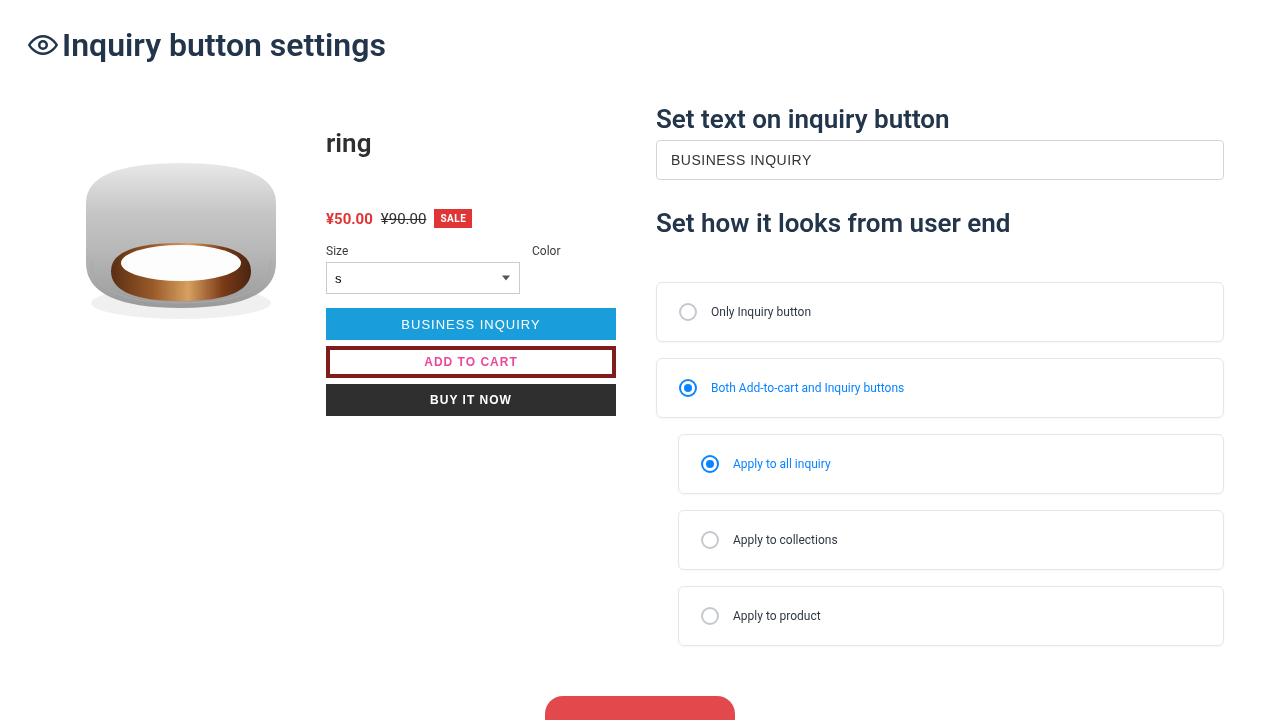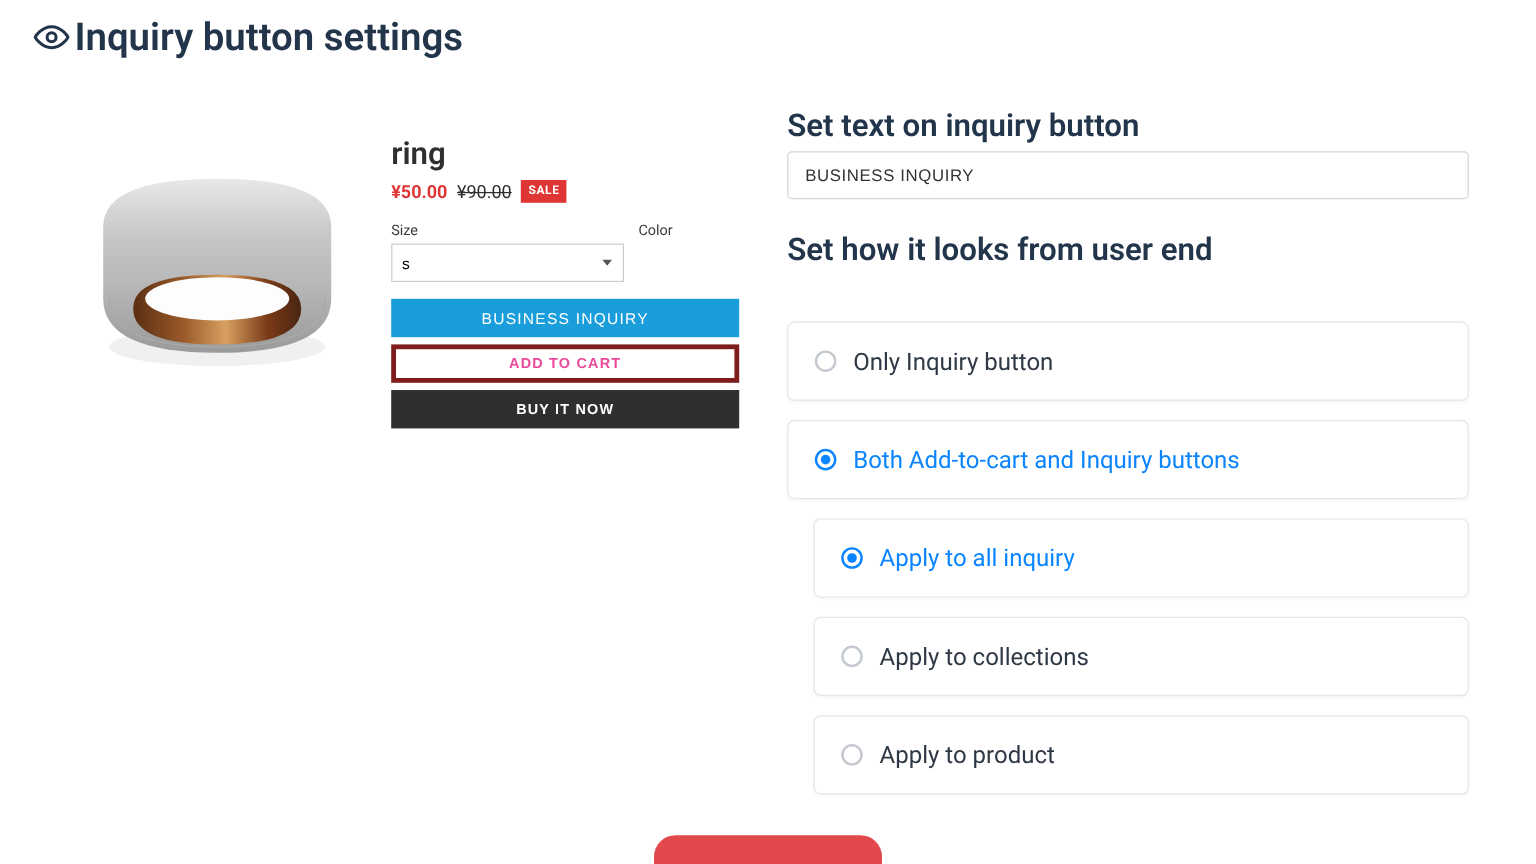--- a/index.html
+++ b/index.html
@@ -12,21 +12,21 @@
     overflow: hidden;
     position: relative;
   }
   .page-title {
     display: flex;
     align-items: center;
     gap: 4px;
     font-size: 32px;
     font-weight: 600;
     color: #22354b;
-    padding: 12px 28px 0 28px;
+    padding: 26px 28px 0 28px;
   }
   .eye-icon svg { display: block; }
   .main {
     display: flex;
     gap: 40px;
     padding: 40px 56px 0 56px;
   }
   
   .preview {
     width: 560px;
@@ -41,21 +41,21 @@
     align-items: center;
     justify-content: center;
   }
   .ring-svg { display: block; }
   .product-info {
     flex: 1;
     display: flex;
     flex-direction: column;
   }
   .product-name { font-size: 26px; color: #2f2f2f; font-weight: 600; margin-bottom: 6px; }
-  .price-line { display: flex; align-items: center; gap: 8px; margin-bottom: 16px; }
+  .price-line { display: flex; align-items: center; gap: 8px; margin-bottom: 16px; margin-top: 45px; }
   .price { color: #e03535; font-weight: 700; font-size: 15px; }
   .compare-price { color: #2f2f2f; text-decoration: line-through; font-size: 15px; }
   .sale-badge {
     background: #e03535; color: #fff; font-size: 10px; font-weight: 700;
     padding: 4px 6px; letter-spacing: .5px;
   }
   .variant-row { display: flex; gap: 12px; margin-bottom: 14px; }
   .variant { flex: 1; display: flex; flex-direction: column; gap: 4px; }
   .variant-label { font-size: 12px; color: #3a3a3a; }
   .variant-select {
@@ -102,21 +102,21 @@
   .option-card.sub { margin-left: 22px; }
   .radio {
     width: 18px; height: 18px; border-radius: 50%;
     border: 2px solid #c4c9cf; display: inline-block; position: relative;
     flex-shrink: 0;
   }
   .radio.checked { border-color: #0a84ff; }
   .radio.checked::after {
     content: ""; position: absolute; inset: 3px; border-radius: 50%; background: #0a84ff;
   }
-  .option-label { font-size: 20px; color: #2f3845; }
+  .option-label { font-size: 12px; color: #2f3845; }
 
   .bottom-pill {
     position: absolute;
     left: 50%; transform: translateX(-50%);
     bottom: -10px;
     width: 190px; height: 34px;
     background: #e2494d;
     border-radius: 18px 18px 0 0;
   }
 </style>

